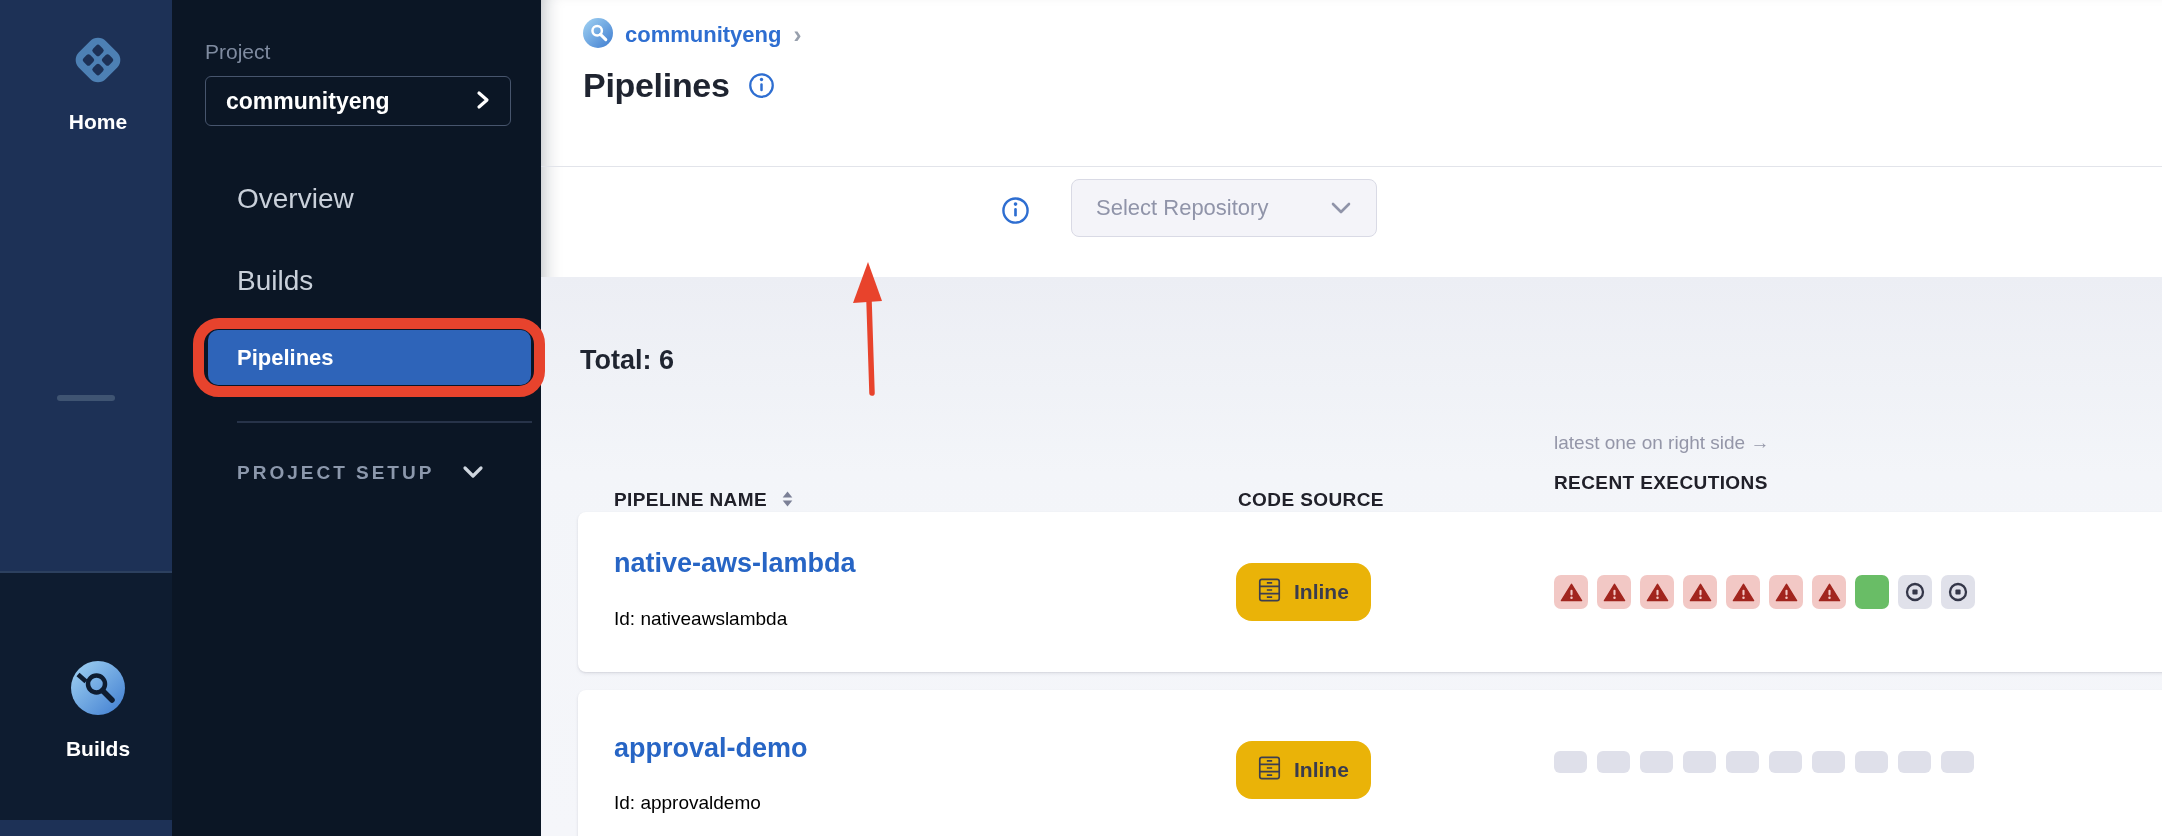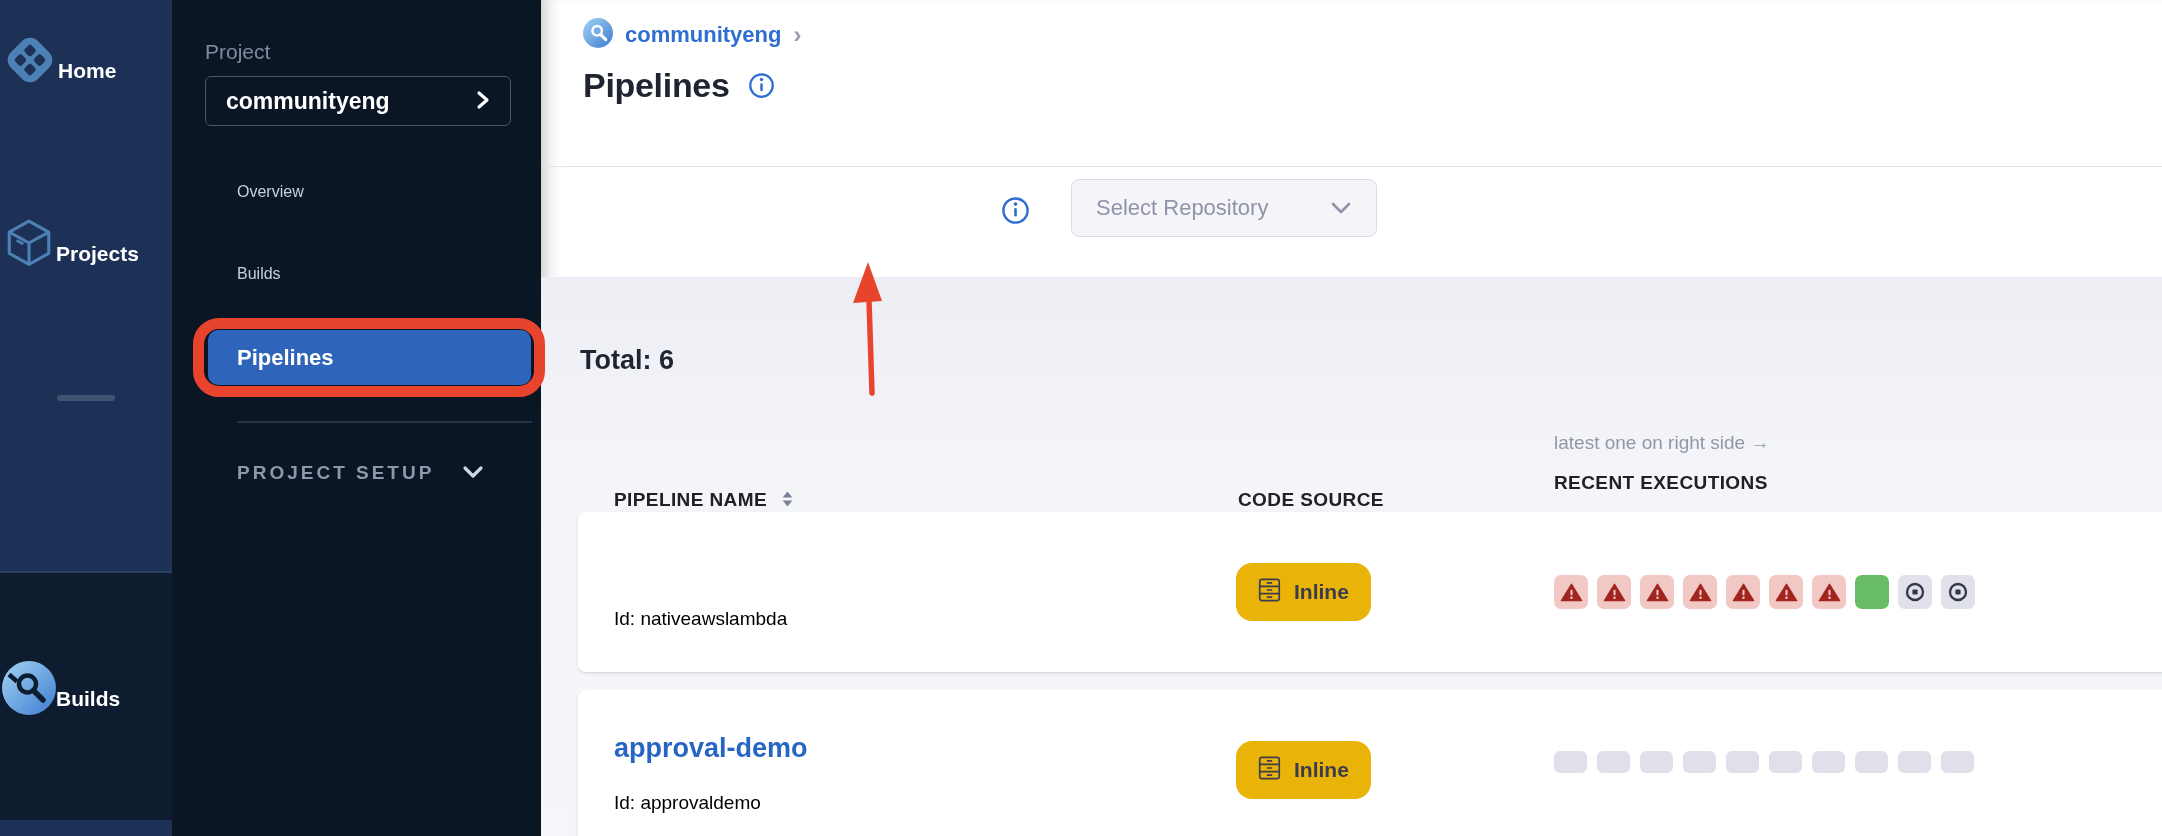--- a/index.html
+++ b/index.html
@@ -4,32 +4,32 @@
 <style>
   * { margin:0; padding:0; box-sizing:border-box; }
   html,body { width:2162px; height:836px; }
   body {
     position:relative; overflow:hidden;
     font-family:"Liberation Sans", sans-serif;
     background:#ffffff;
   }
   
   #rail { position:absolute; left:0; top:0; width:172px; height:836px; background:#1d3156; z-index:2; }
-  .rail-item { position:absolute; left:2px; width:172px; display:flex; flex-direction:row; align-items:center; cursor:pointer; }
+  .rail-item { position:absolute; left:12px; width:172px; display:flex; flex-direction:column; align-items:center; cursor:pointer; }
   .rail-item .rail-label { color:#ffffff; font-size:21px; font-weight:700; margin-top:18px; }
   .rail-dash { position:absolute; left:57px; top:395px; width:58px; height:6px; border-radius:3px; background:#3f5472; }
   .rail-sect-divider { position:absolute; left:0; top:571px; width:172px; height:2px; background:#2c405f; }
   .rail-active { position:absolute; left:0; top:573px; width:172px; height:247px; background:#0e1c30; }
   
   #panel { position:absolute; left:172px; top:0; width:369px; height:836px; background:#0b1625; z-index:3; }
   .proj-label { position:absolute; left:33px; top:40px; font-size:21px; color:#7f8ba0; }
   .proj-selector { position:absolute; left:33px; top:76px; width:306px; height:50px; border:1.5px solid #47556d; border-radius:6px;
     display:flex; align-items:center; justify-content:space-between; padding:0 20px; cursor:pointer; background:transparent; }
   .proj-selector .proj-name { color:#ffffff; font-size:23px; font-weight:600; }
-  .panel-item { position:absolute; left:65px; font-size:16px; color:#c9d0da; cursor:pointer; }
+  .panel-item { position:absolute; left:65px; font-size:28px; color:#c9d0da; cursor:pointer; }
   .panel-item-selected { position:absolute; left:36px; top:330px; width:323px; height:55px; background:#2e64b9; border-radius:10px;
     display:flex; align-items:center; padding-left:29px; color:#ffffff; font-size:22px; font-weight:600; cursor:pointer; z-index:2; }
   .annotation-ring { position:absolute; left:21px; top:318px; width:352px; height:79px; border:11px solid #e7432d; border-radius:26px; z-index:3; pointer-events:none; }
   .panel-divider { position:absolute; left:65px; top:421px; width:295px; height:2px; background:#273349; }
   .project-setup { position:absolute; left:65px; top:462px; display:flex; align-items:center; gap:28px; cursor:pointer;
     color:#8c98ac; font-size:19px; font-weight:600; letter-spacing:3px; }
   
   #main { position:absolute; left:541px; top:0; width:1621px; height:836px; background:#ffffff; z-index:1;
     box-shadow: inset 16px 0 20px -16px rgba(11,22,37,0.35); }
   .breadcrumb { position:absolute; left:42px; top:18px; display:flex; align-items:center; gap:12px; }
@@ -83,31 +83,20 @@
               <rect x="30" y="16.5" width="9.5" height="9.5" rx="2.5"></rect>
               <rect x="16.5" y="30" width="9.5" height="9.5" rx="2.5"></rect>
               <rect x="30" y="30" width="9.5" height="9.5" rx="2.5"></rect>
             </g>
           </g>
         </svg>
     </span>
     <span class="rail-label">Home</span>
   </div>
 
-  <div class="rail-item" style="top:216px;">
-    <span>
-      <svg width="54" height="54" viewBox="0 0 52 52" fill="none" stroke="#4d80b4" stroke-width="3" stroke-linejoin="round">
-          <path d="M26 5 L45 15.5 L26 26 L7 15.5 Z"></path>
-          <path d="M7 15.5 V36 L26 46.5 V26"></path>
-          <path d="M45 15.5 V36 L26 46.5"></path>
-          <path d="M14 23.5 l6.5 3.5" stroke-width="2.6"></path>
-        </svg>
-    </span>
-    <span class="rail-label">Projects</span>
-  </div>
 
   <div class="rail-dash"></div>
 
 
   <div class="rail-sect-divider"></div>
 
   <div class="rail-active">
     <div class="rail-item" style="top:88px; position:relative; top:88px;">
       <span>
         <svg width="54" height="54" viewBox="0 0 54 54">
@@ -220,20 +209,21 @@
       <span>PIPELINE NAME</span><button class="sort-btn"><svg width="13" height="16" viewBox="0 0 12 15">
             <path d="M6 0.5 L10.5 6 H1.5 Z" fill="#7b8096"></path>
             <path d="M6 14.5 L1.5 9 H10.5 Z" fill="#7b8096"></path>
           </svg></button>
     </div>
     <div class="col-head" style="left:697px; top:212px;">CODE SOURCE</div>
     <div class="exec-note">latest one on right side →</div>
     <div class="col-head" style="left:1013px; top:195px;">RECENT EXECUTIONS</div>
 
     <div class="card card-1" style="top:235px;">
+      <a class="pipe-name">native-aws-lambda</a>
       <div class="pipe-id">Id: nativeawslambda</div>
       <div class="badge-inline">
         <span>
           <svg width="23" height="26" viewBox="0 0 26 28" fill="none" stroke="#3c3e50" stroke-width="1.9">
               <rect x="2" y="2" width="22" height="24" rx="2.5"></rect>
               <path d="M2 10 H24 M2 18 H24"></path>
               <path d="M10 6 H16 M10 14 H16 M10 22 H16"></path>
             </svg>
         </span>
         <span>Inline</span>

